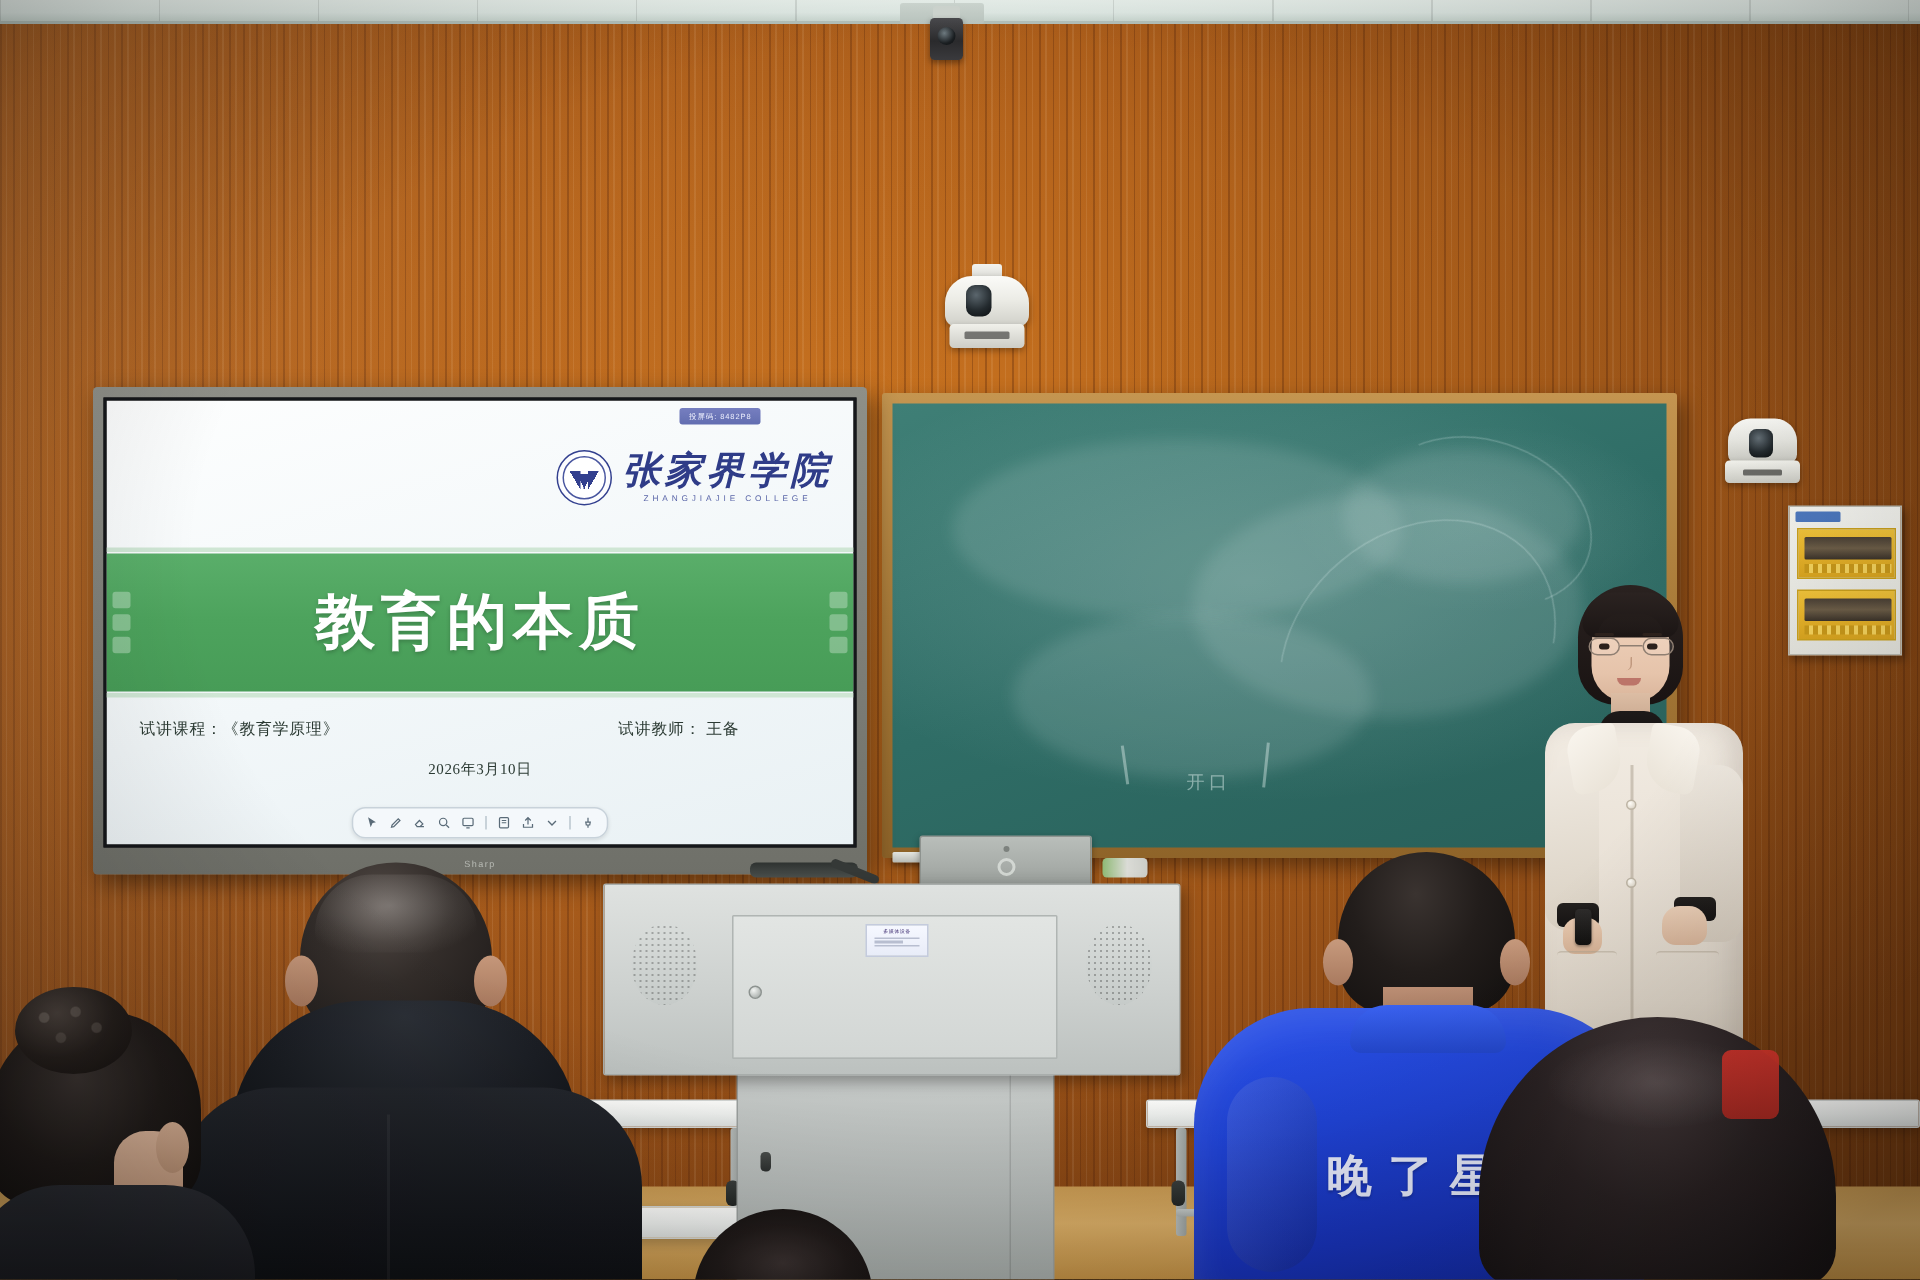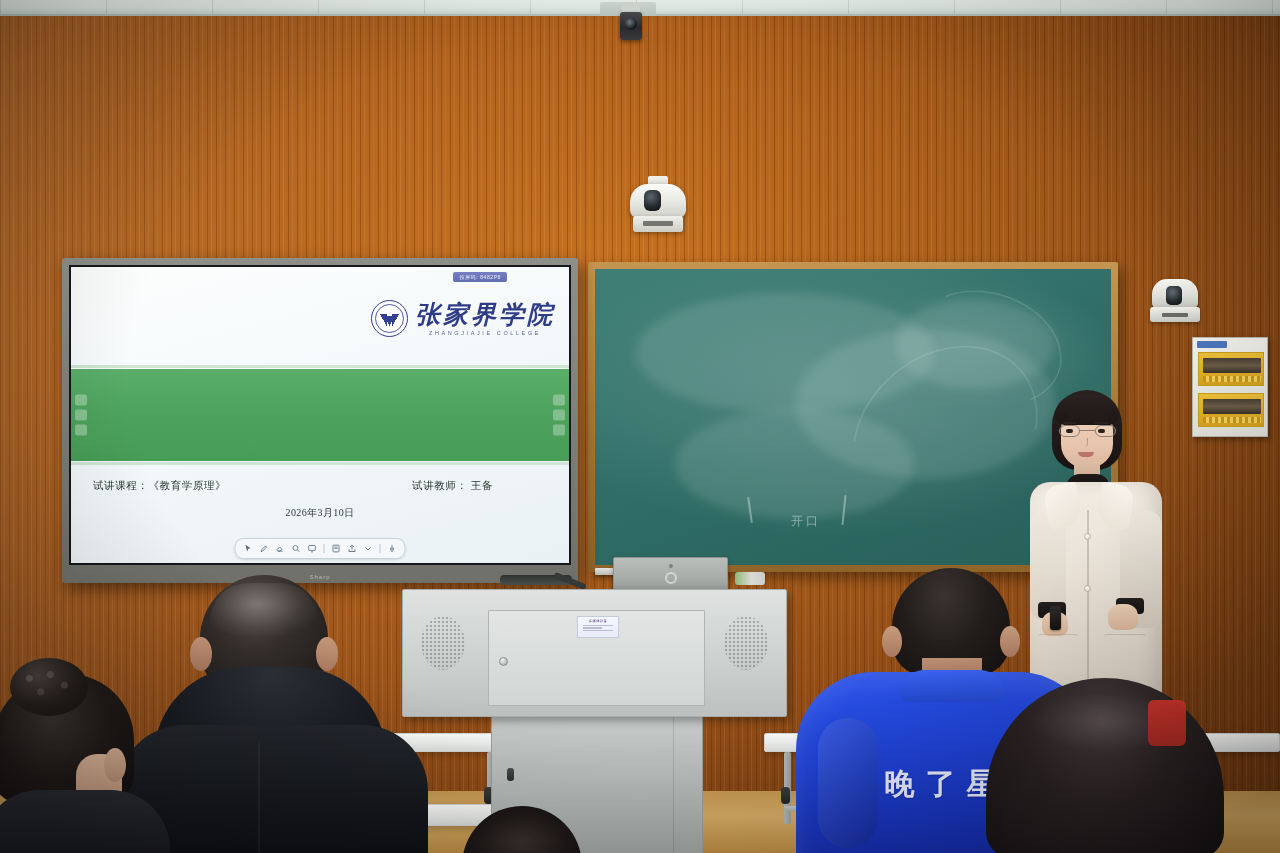--- a/index.html
+++ b/index.html
@@ -917,20 +917,21 @@
           </div>
         </div>
 
         <div class="slide-band-wrap">
           <div class="slide-band">
             <div class="side-tabs left">
               <div class="side-tab"></div>
               <div class="side-tab"></div>
               <div class="side-tab"></div>
             </div>
+            <div class="slide-title">教育的本质</div>
             <div class="side-tabs right">
               <div class="side-tab"></div>
               <div class="side-tab"></div>
               <div class="side-tab"></div>
             </div>
           </div>
         </div>
 
         <div class="slide-foot">
           <div class="foot-row">

